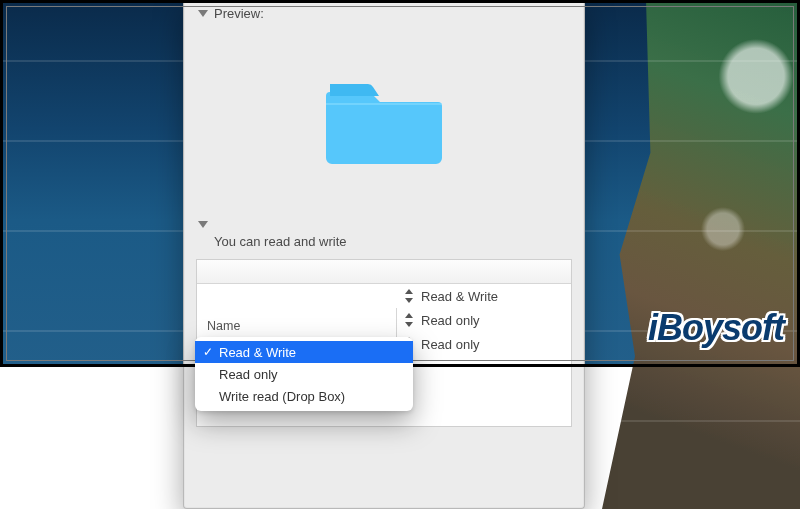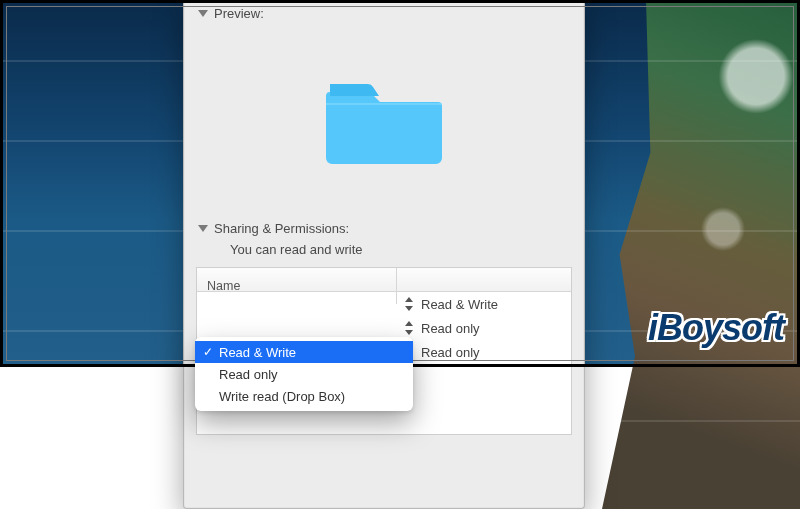--- a/index.html
+++ b/index.html
@@ -23,25 +23,25 @@
   box-shadow: 0 10px 30px rgba(0,0,0,0.35), 0 0 0 1px rgba(0,0,0,0.03) inset;
   border-radius:0 0 4px 4px; }
 
 .section-header { display:flex; align-items:center; gap:6px; padding:6px 10px 4px 14px; }
 .disclosure { width:0; height:0; border-left:5px solid transparent; border-right:5px solid transparent; border-top:7px solid #7a7a7a; }
 .section-title { font-size:13px; color:#4a4a4a; }
 
 .preview-area { height:190px; display:flex; align-items:center; justify-content:center; }
 .folder-icon svg { width:120px; height:100px; display:block; }
 
-.subtext { padding: 2px 10px 10px 46px; color:#4a4a4a; font-size:13px; }
+.subtext { padding: 2px 10px 10px 30px; color:#4a4a4a; font-size:13px; }
 
 .table-wrap { margin: 0 12px; border:1px solid #cfcfcf; background:#fff; height:168px; position:relative; }
 .thead { display:flex; height:24px; background:linear-gradient(#fdfdfd,#f1f1f1); border-bottom:1px solid #d6d6d6; }
-.th { display:flex; align-items:center; padding:18px 10px; font-size:12.5px; color:#555; border-right:1px solid #d6d6d6; }
+.th { display:flex; align-items:center; padding:18px 10px; font-size:12.5px; color:#555; border-right:1px solid #d6d6d6;margin-top:48px; }
 .th.name { width:200px; }
 .th.priv { flex:1; border-right:none; }
 .rows { position:relative; }
 .row { display:flex; height:24px; align-items:center; }
 .cell-name { width:200px; padding:0 10px; border-right:1px solid #e8e8e8; color:#444; }
 .cell-priv { flex:1; padding:0 8px; display:flex; align-items:center; gap:6px; color:#444; }
 .stepper { width:10px; height:14px; position:relative; }
 .stepper::before, .stepper::after { content:""; position:absolute; left:0; width:0; height:0; border-left:4px solid transparent; border-right:4px solid transparent; }
 .stepper::before { top:0; border-bottom:5px solid #555; }
 .stepper::after { bottom:0; border-top:5px solid #555; }
@@ -84,21 +84,20 @@
         <svg viewBox="0 0 120 100">
           <path d="M6 22 h40 l10 10 h58 a4 4 0 0 1 4 4 v52 a6 6 0 0 1 -6 6 H8 a6 6 0 0 1 -6 -6 V26 a4 4 0 0 1 4 -4 z" fill="#56c7fb"></path>
           <path d="M6 14 h38 a6 6 0 0 1 5 3 l6 9 H6 z" fill="#3fb9f2"></path>
           <path d="M2 34 h116" stroke="#8fe0ff" stroke-width="1"></path>
         </svg>
       </span>
     </div>
 
     <div class="section-header">
       <span class="disclosure"></span>
-      <span class="section-title">Sharing &amp; Permissions:</span>
     </div>
     <div class="subtext">You can read and write</div>
 
     <div class="table-wrap">
       <div class="thead">
         <div class="th name">Name</div>
       </div>
       <div class="rows">
         <div class="row">
           <div class="cell-name"></div>

